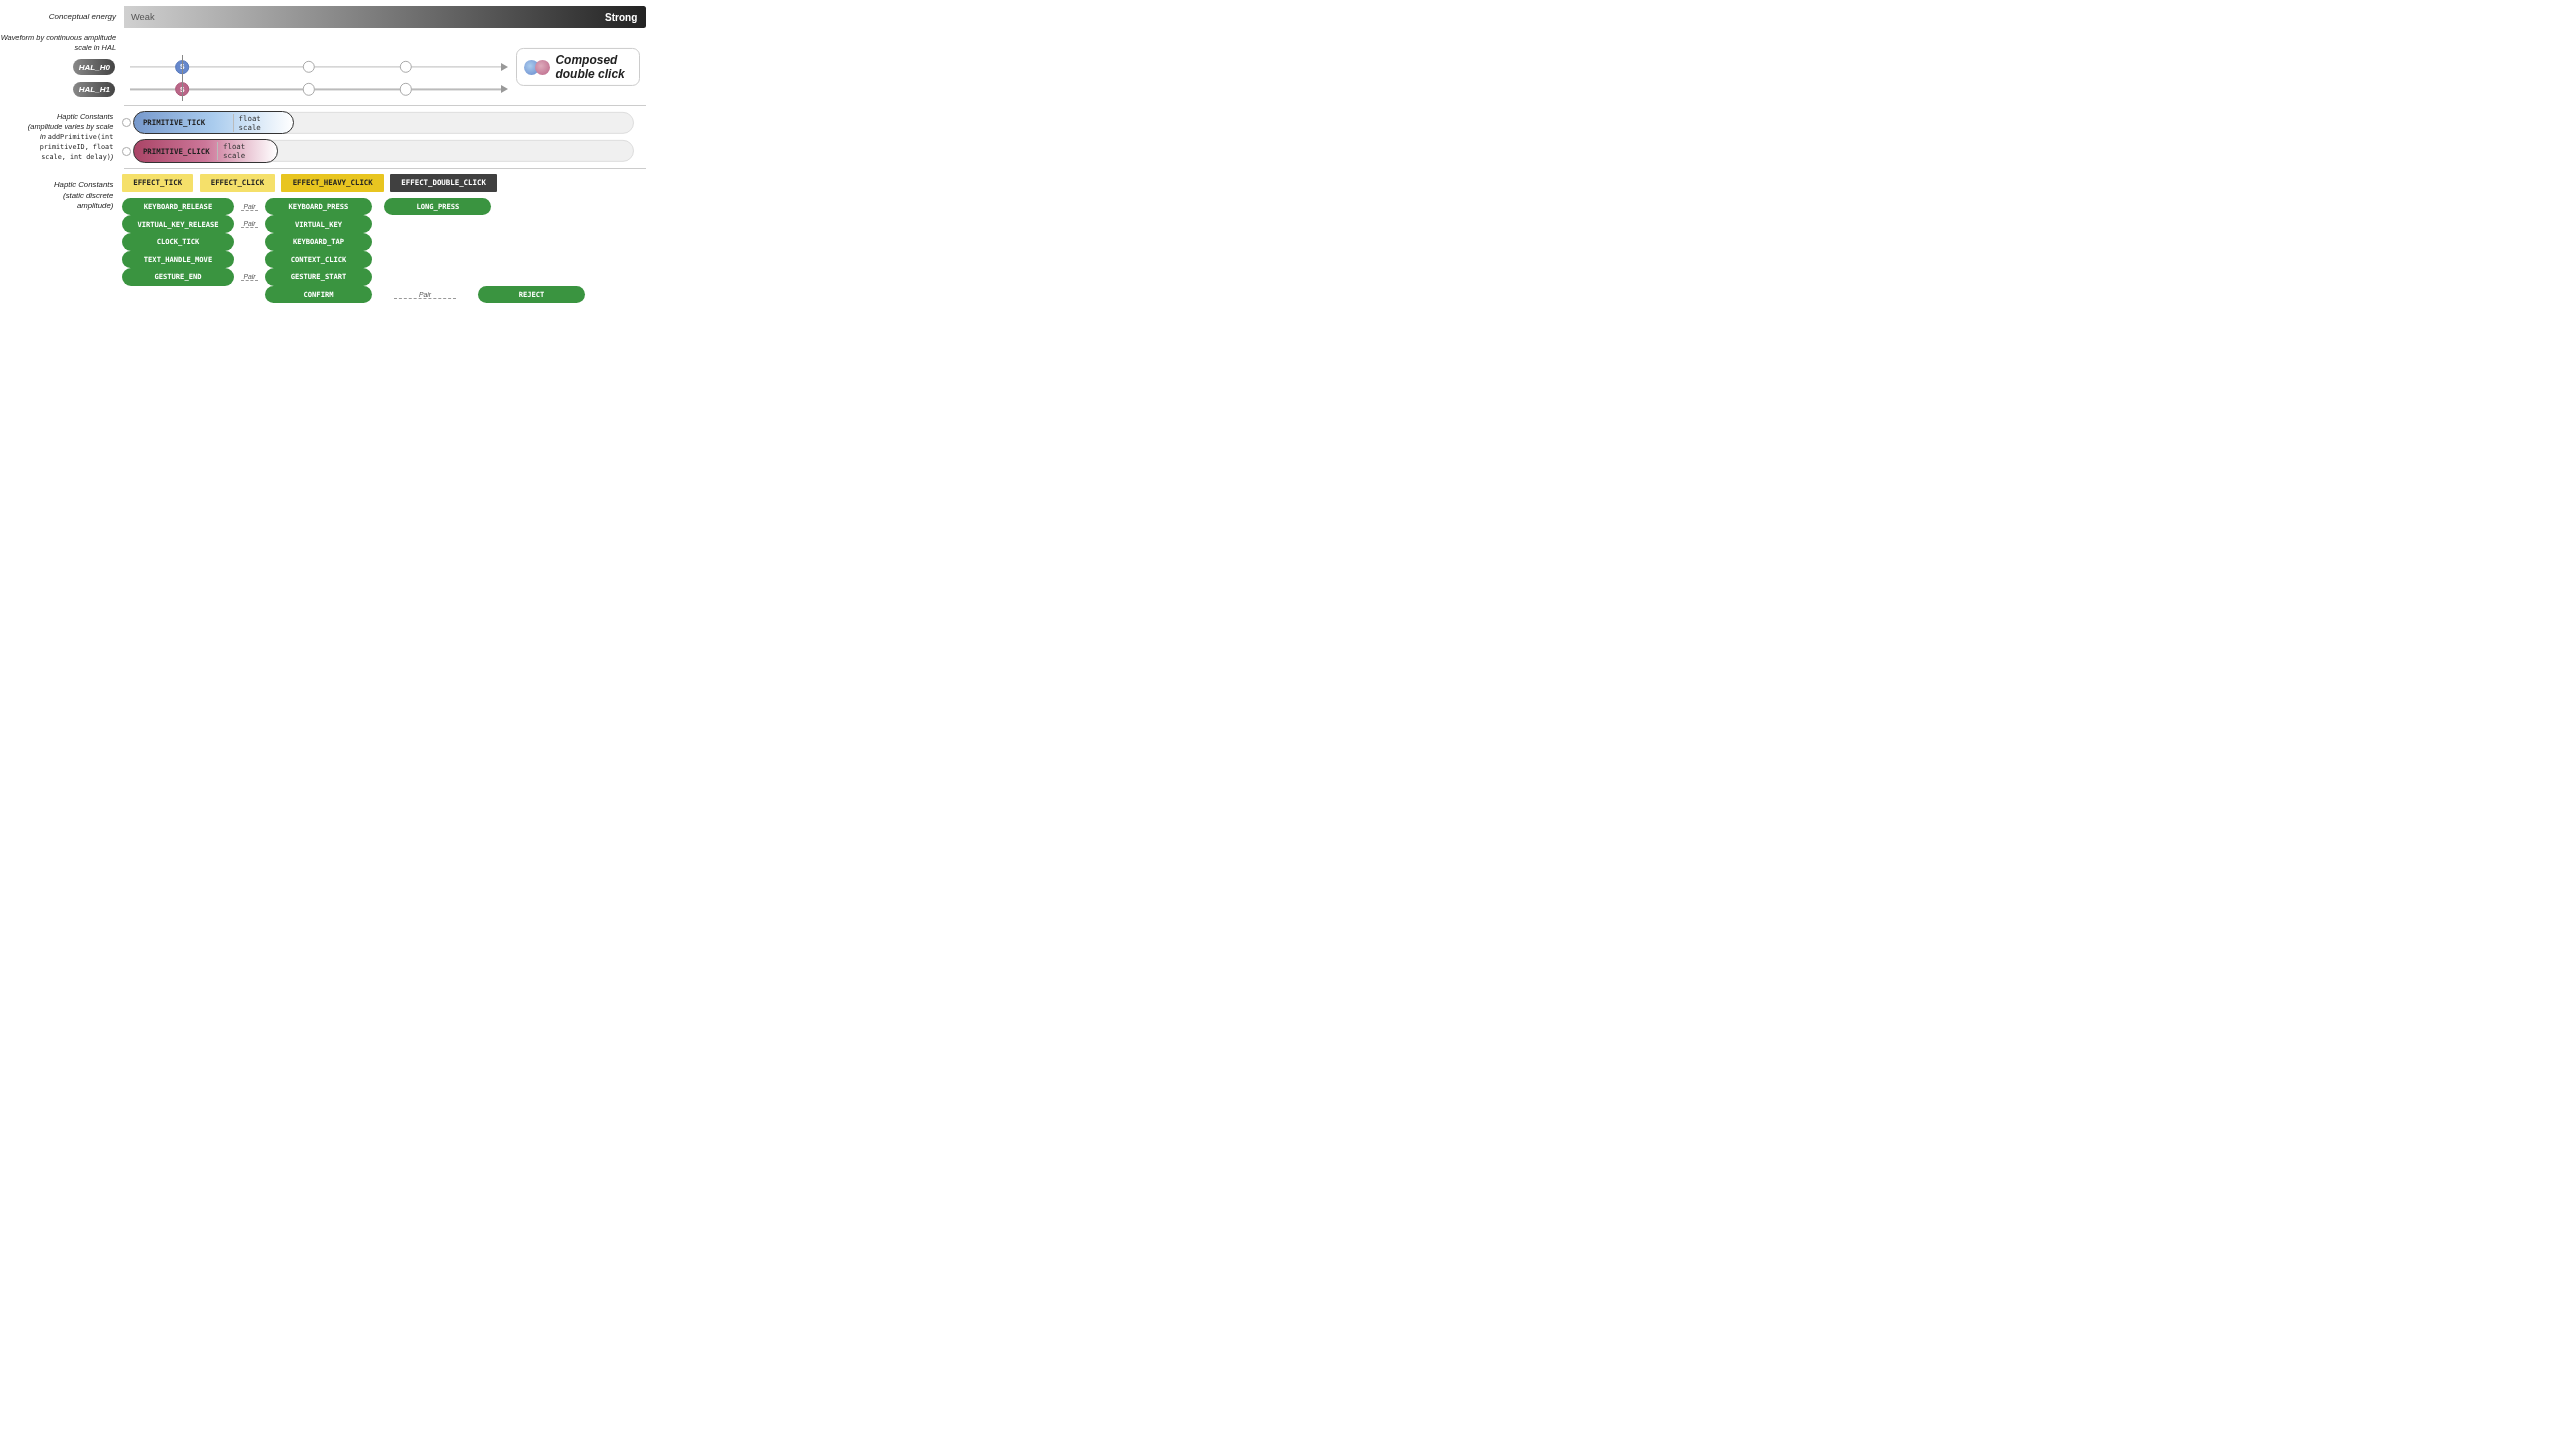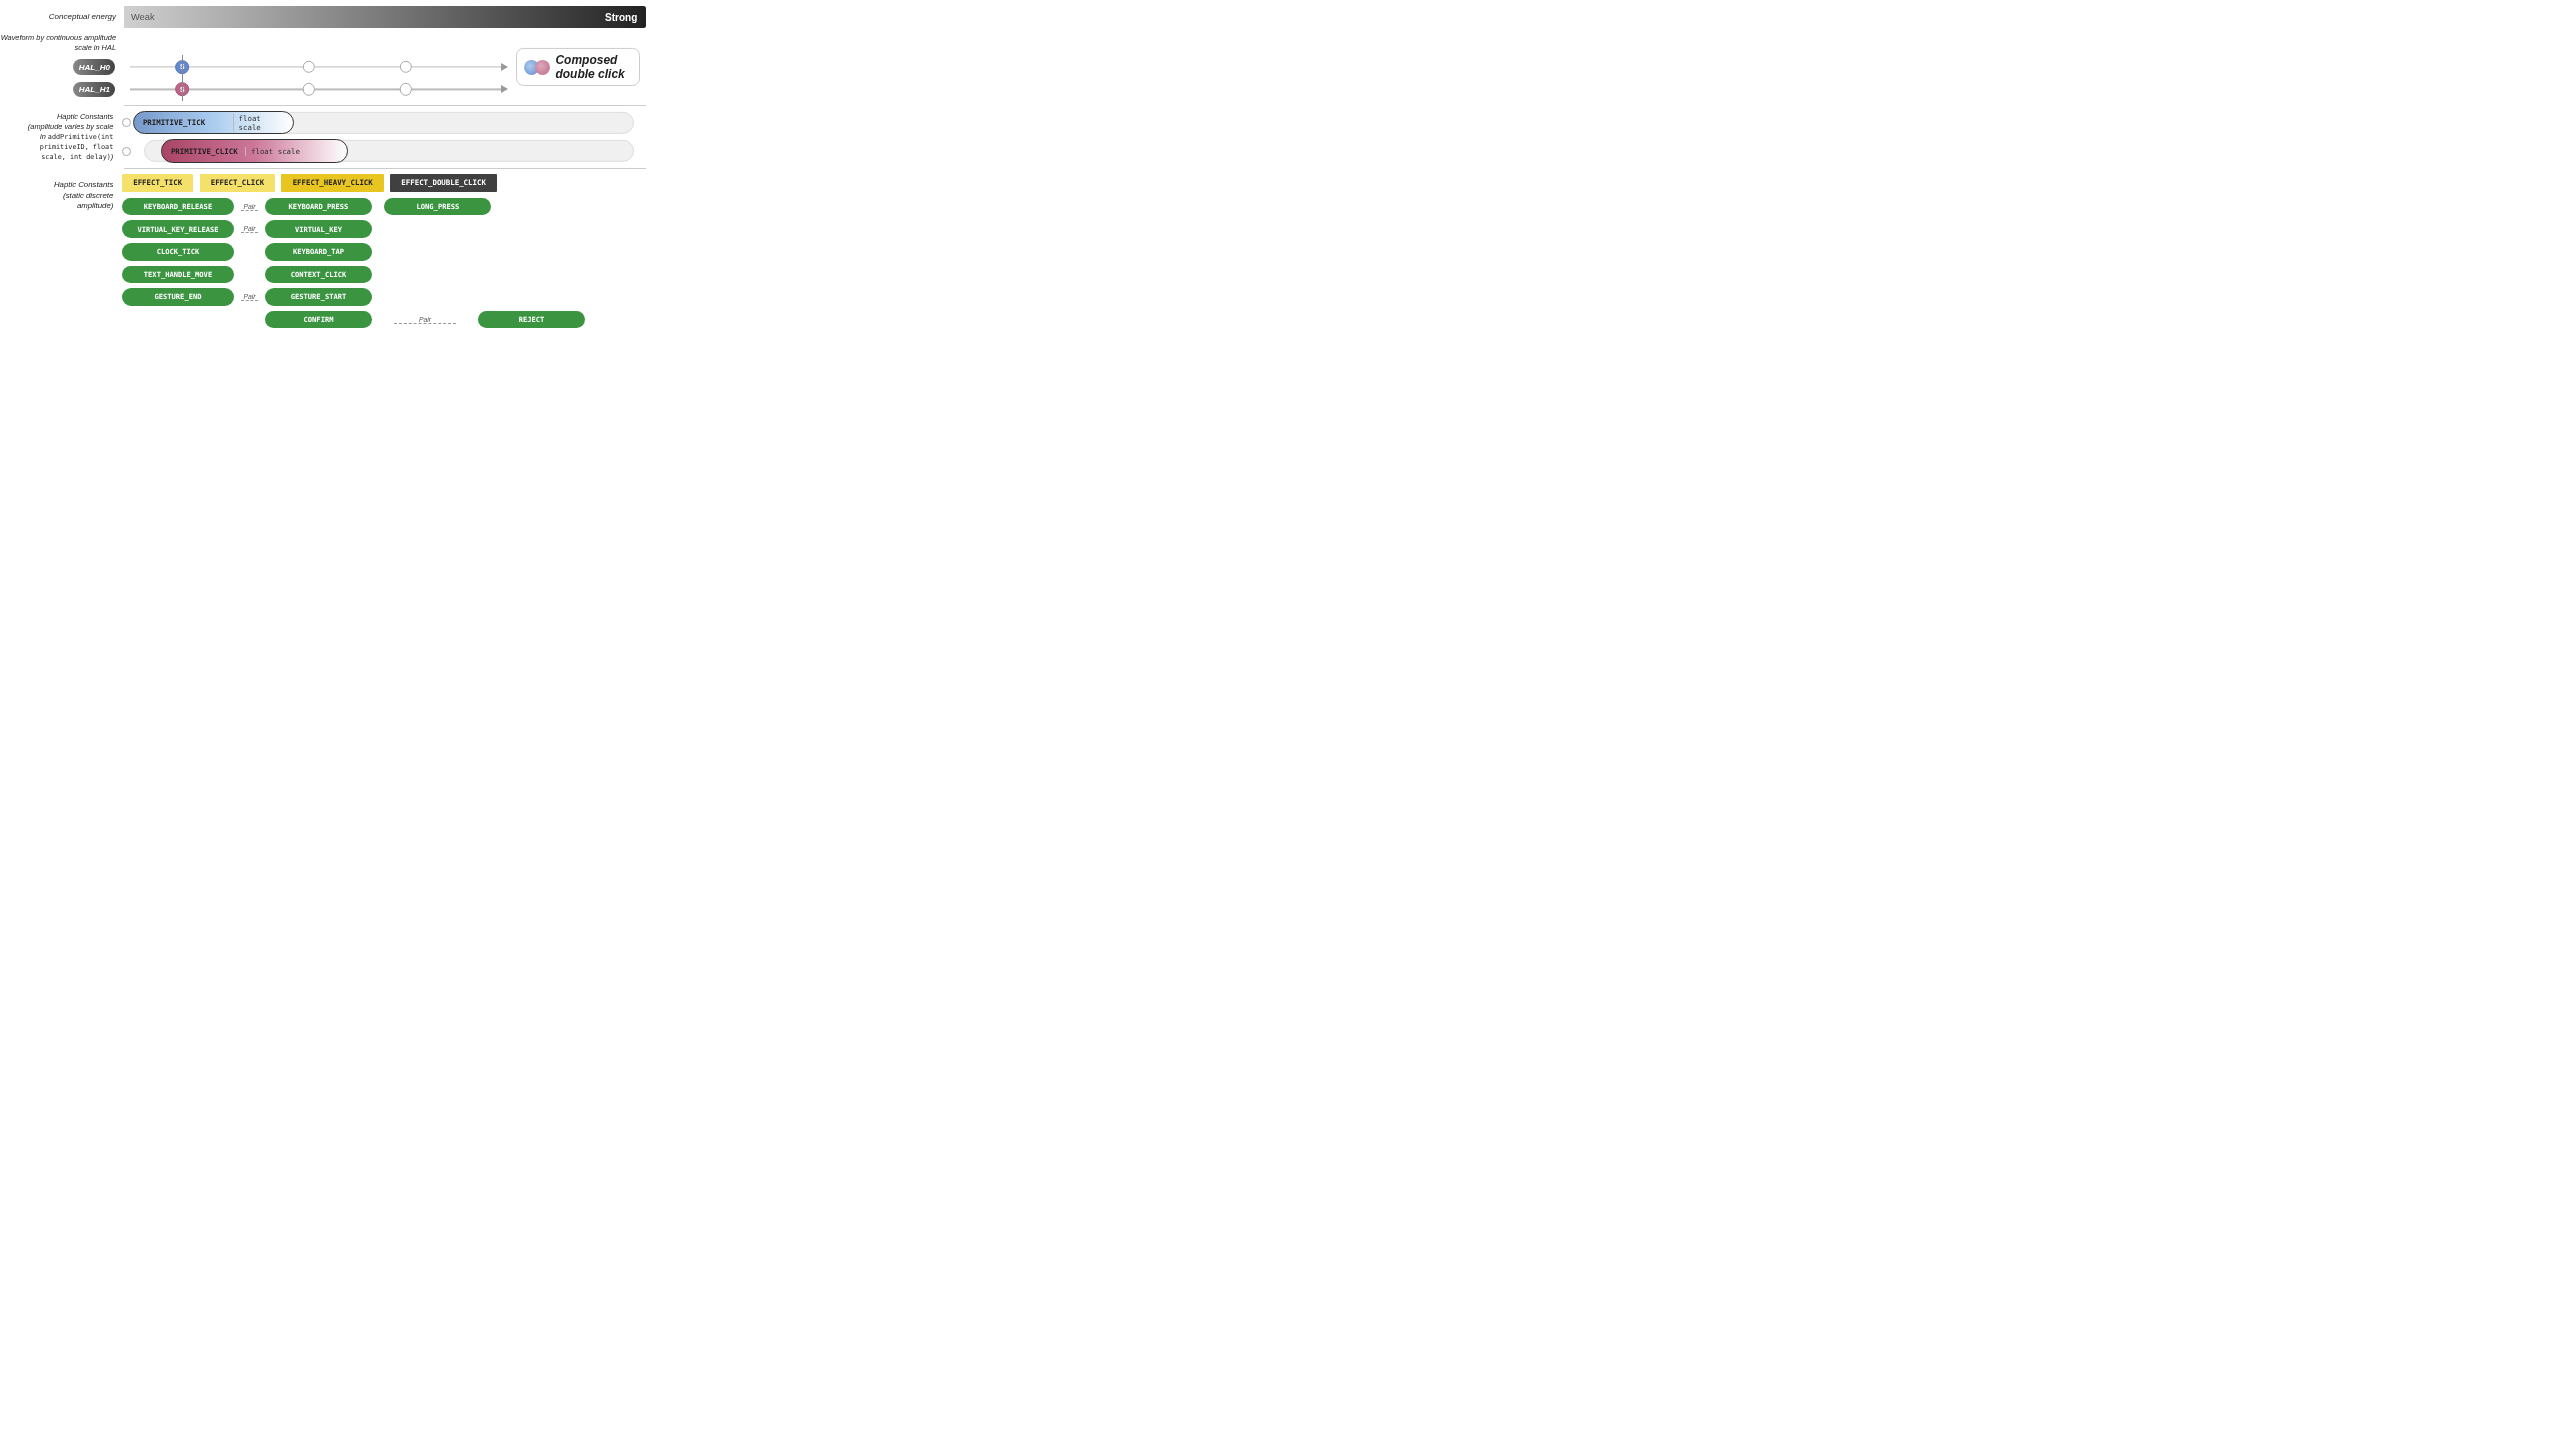--- a/index.html
+++ b/index.html
@@ -411,21 +411,21 @@
             <span class="pill-name">PRIMITIVE_TICK</span>
             <span class="pill-scale">float scale</span>
           </div>
         </div>
       </div>
 
       <div class="primitive-row">
         <div class="small-circle-left"></div>
         <div style="flex:1; position:relative; height:23.6px;">
           <div class="primitive-track-bg"></div>
-          <div class="primitive-pill primitive-pill-click" style="width:187px;margin-left:28px;">
+          <div class="primitive-pill primitive-pill-click" style="width:145px;">
             <span class="pill-name">PRIMITIVE_CLICK</span>
             <span class="pill-scale">float scale</span>
           </div>
         </div>
       </div>
     </div>
   </div>
 
   <hr class="divider-line">
 
@@ -443,21 +443,21 @@
           <span>EFFECT_CLICK</span>
         </div>
         <div class="effect-pill effect-mid">
           <span>EFFECT_HEAVY_CLICK</span>
         </div>
         <div class="effect-pill effect-dark">
           <span>EFFECT_DOUBLE_CLICK</span>
         </div>
       </div>
 
-      <div style="display:flex; flex-direction:column; gap:5px;">
+      <div style="display:flex; flex-direction:column; ">
 
         <div style="display:flex; align-items:center; gap:0;">
           <div class="green-pill" style="width:112px;">
             <span>KEYBOARD_RELEASE</span>
           </div>
           <div style="display:flex;flex-direction:column;align-items:center;width:31px;">
             <span style="font-style:italic;font-size:6.8px;color:#555;">Pair</span>
             <div class="dashed-line"></div>
           </div>
           <div class="green-pill" style="width:107px;">

